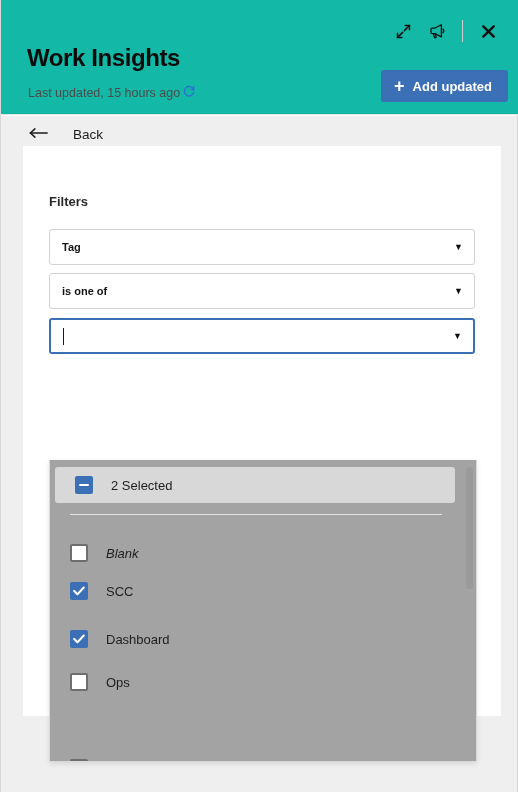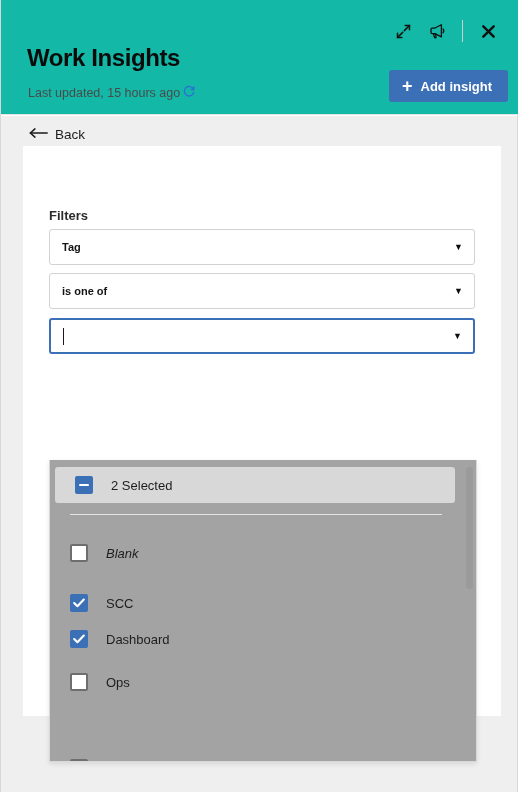--- a/index.html
+++ b/index.html
@@ -66,34 +66,34 @@
   .plus-ico { font-size: 18px; font-weight: bold; line-height: 1; }
 
   
   .body-area {
     position: absolute; left: 0; top: 116px;
     width: 516px; height: 676px;
     background: #efefef;
   }
   .backrow {
     position: absolute; left: 28px; top: 9px;
-    display: flex; align-items: center; gap: 6px;
+    display: flex; align-items: center; gap: 24px;
     cursor: pointer;
   }
   .back-label { font-size: 13.5px; color: #1c1c1c; }
 
   
   .card {
     position: absolute; left: 22px; top: 30px;
     width: 478px; height: 570px;
     background: #ffffff;
   }
 
   .filters-title {
-    position: absolute; left: 26px; top: 62px;
+    position: absolute; left: 26px; top: 48px;
     font-size: 13px; font-weight: bold; color: #2b2b2b;
   }
 
   .sel {
     position: absolute; left: 26px;
     width: 426px; height: 36px;
     background: #ffffff;
     border: 1px solid #d2d2d2;
     border-radius: 3px;
     display: flex; align-items: center;
@@ -242,21 +242,21 @@
       <span class="refresh-ico">
         <svg width="14" height="14" viewBox="0 0 16 16" fill="none" stroke="#2a74d0" stroke-width="1.6" stroke-linecap="round">
           <path d="M13.1 6.3 A5.4 5.4 0 1 0 13.3 9.6"></path>
           <path d="M13.6 3 L13.3 6.6 L9.9 6.1"></path>
         </svg>
       </span>
     </div>
 
     <button class="add-insight">
       <span class="plus-ico">+</span>
-      <span>Add insight</span>
+      <span>Add updated</span>
     </button>
   </div>
 
   <div class="body-area">
 
     <div class="backrow">
       <span>
         <svg width="20" height="12" viewBox="0 0 22 12" fill="none" stroke="#1c1c1c" stroke-width="1.7" stroke-linecap="round" stroke-linejoin="round">
           <path d="M1.5 6 L20 6"></path>
           <path d="M6.5 1.5 L1.5 6 L6.5 10.5"></path>
@@ -319,21 +319,21 @@
           <span class="dd-label">2 Selected</span>
         </div>
 
         <div class="dd-divider"></div>
 
         <div class="dd-row" style="top:72px;">
           <span class="cbox off"></span>
           <span class="dd-label ital">Blank</span>
         </div>
 
-        <div class="dd-row" style="top:122px;">
+        <div class="dd-row" style="top:110px;">
           <span class="cbox on">
             <svg class="tickmark" width="12" height="10" viewBox="0 0 12 10" fill="none" stroke="#fff" stroke-width="2.1" stroke-linecap="round" stroke-linejoin="round">
               <path d="M1.2 5 L4.4 8.2 L10.8 1.5"></path>
             </svg>
           </span>
           <span class="dd-label">SCC</span>
         </div>
 
         <div class="dd-row" style="top:158px;">
           <span class="cbox on">

